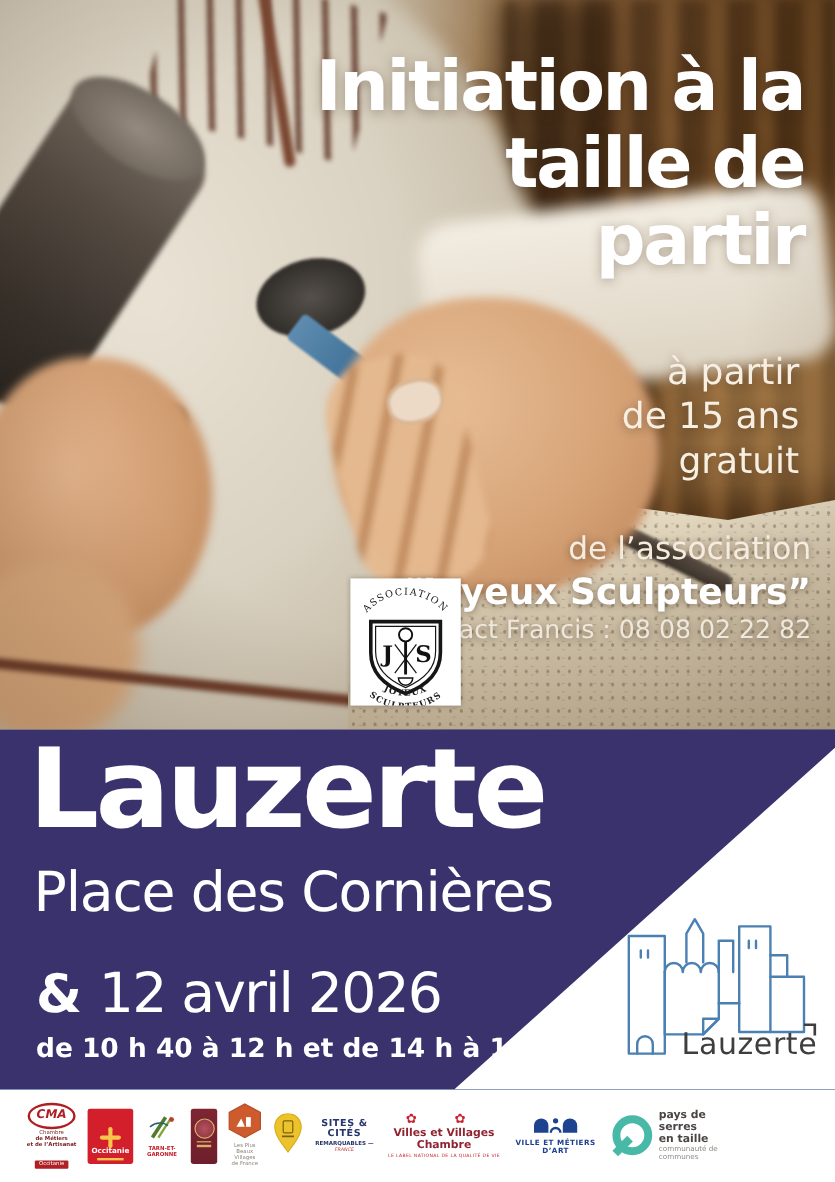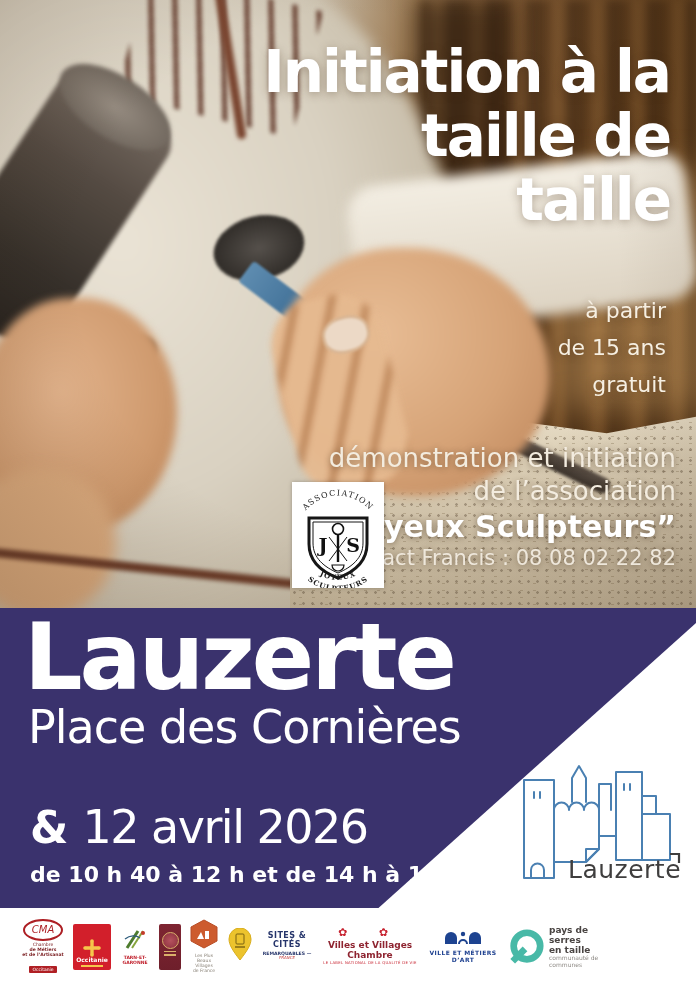--- a/index.html
+++ b/index.html
@@ -49,53 +49,53 @@
     background:radial-gradient(ellipse at 35% 35%,#e8bd95 0%,#d6a377 55%,#bb8257 100%);border-radius:46% 54% 50% 50%;}
   .fingers{left:284px;top:296px;width:112px;height:195px;transform:rotate(-14deg);filter:blur(3px);border-radius:45px;
     background:repeating-linear-gradient(115deg,#e6ba90 0 27px,#c08a5e 27px 35px);opacity:.95;}
   .nail{left:322px;top:316px;width:42px;height:31px;background:#ecd9c6;border:3px solid #d9b694;border-radius:45%;
     transform:rotate(-15deg);filter:blur(1px);}
   .vignette{inset:0;background:radial-gradient(ellipse at 50% 45%,transparent 55%,rgba(60,40,20,.20) 100%);}
 
   
   .title{right:26px;top:40px;text-align:right;color:#fff;font-weight:700;font-size:58px;line-height:64px;
          letter-spacing:-2px;text-shadow:0 2px 10px rgba(70,45,25,.35);}
-  .conditions{right:30px;top:292px;text-align:right;color:#f6efe2;font-size:22px;line-height:37px;
+  .conditions{right:30px;top:292px;text-align:right;color:#f6efe2;font-size:30px;line-height:37px;
          text-shadow:0 1px 8px rgba(70,45,25,.45);}
   .desc{right:20px;top:442px;text-align:right;color:#f3ecdf;text-shadow:0 1px 6px rgba(60,40,20,.5);}
   .desc .l{font-size:26px;line-height:33px;}
   .desc .assoc{font-size:30px;line-height:37px;font-weight:700;color:#fff;}
   .desc .contact{font-size:21px;line-height:26px;color:#eee7db;}
 
   .badge{left:292px;top:482px;width:92px;height:106px;background:#fff;box-shadow:0 0 4px rgba(0,0,0,.25);}
 
   
   .purple{left:0;top:608px;width:696px;height:300px;background:#3a326d;color:#fff;}
   .white-tri{left:372px;top:608px;width:324px;height:300px;background:#fff;
     clip-path:polygon(100% 5%,100% 100%,2% 100%);}
   .city{left:24px;top:612px;font-size:92px;font-weight:700;letter-spacing:-3px;line-height:1;}
-  .venue{left:28px;top:700px;font-size:46px;font-weight:500;letter-spacing:-1px;}
+  .venue{left:28px;top:716px;font-size:46px;font-weight:500;letter-spacing:-1px;}
   .drow{left:30px;display:flex;align-items:baseline;gap:14px;}
   .r1{top:750px;}
   .r1 .date{font-size:44px;font-weight:700;letter-spacing:-1px;}
   .r1 .time{font-size:23px;font-weight:600;}
   .r2{top:800px;}
   .r2 .amp{font-size:44px;font-weight:700;}
   .r2 .date{font-size:46px;font-weight:400;letter-spacing:-1.5px;}
   .r3{left:30px;top:862px;font-size:22px;font-weight:600;}
 
   .citylogo{left:512px;top:736px;width:170px;height:156px;}
 
   
   .strip{left:0;top:908px;width:696px;height:77px;background:#fff;display:flex;align-items:center;
          padding-left:20px;box-sizing:border-box;gap:7px;}
   .partner{flex:0 0 auto;text-align:center;line-height:1.12;}
   .tiny{font-size:4.5px;color:#7a1d20;}
   .cma-oval{width:36px;height:18px;border:2.5px solid #ad1f24;border-radius:50%;margin:0 auto 1px;
-            display:flex;align-items:center;justify-content:center;color:#ad1f24;font-weight:400;font-style:italic;font-size:10px;}
+            display:flex;align-items:center;justify-content:center;color:#ad1f24;font-weight:700;font-style:italic;font-size:10px;}
   .cma-tag{display:inline-block;background:#b01f24;color:#fff;font-size:4.5px;padding:1px 3px;border-radius:1px;margin-top:1px;}
   .occ{width:38px;height:46px;background:#d21f2b;border-radius:2px;display:flex;flex-direction:column;
        align-items:center;justify-content:flex-end;padding-bottom:3px;box-sizing:border-box;}
   .occ .lbl{color:#fff;font-size:6px;font-weight:700;}
   .occ .bar{width:22px;height:1.5px;background:#f6c64b;margin-top:1px;}
   .tg .lbl{font-size:4.5px;color:#c01f2b;font-weight:700;margin-top:1px;}
   .banner{width:22px;height:46px;background:linear-gradient(#7e2532,#6e1f2b);border-radius:2px;
           display:flex;flex-direction:column;align-items:center;padding-top:8px;box-sizing:border-box;gap:2px;}
   .banner .c{width:15px;height:15px;border-radius:50%;border:1px solid #d9b06a;background:radial-gradient(#b5525e,#8a2f3c);}
   .banner .b{width:12px;height:1.5px;background:#d9b06a;}
@@ -143,31 +143,30 @@
     <div class="sh chisel-shaft"></div>
     <div class="sh fist-right"></div>
     <div class="sh fingers"></div>
     <div class="sh nail"></div>
     <div class="sh vignette"></div>
   </div>
 
   <div class="abs title">
     <div>Initiation à la</div>
     <div>taille de</div>
-    <div>taille</div>
+    <div>partir</div>
   </div>
 
   <div class="abs conditions">
     <div>à partir</div>
     <div>de 15 ans</div>
     <div>gratuit</div>
   </div>
 
   <div class="abs desc">
-    <div class="l">démonstration et initiation</div>
     <div class="l">de l’association</div>
     <div class="assoc">“Joyeux Sculpteurs”</div>
     <div class="contact">Contact Francis : 08 08 02 22 82</div>
   </div>
 
   <div class="abs badge">
     <svg viewBox="0 0 92 106" width="92" height="106">
       <defs>
         <path id="arcTop" d="M 10 34 A 42 42 0 0 1 82 34"></path>
         <path id="arcB1" d="M 15 83 A 40 40 0 0 0 77 83"></path>

